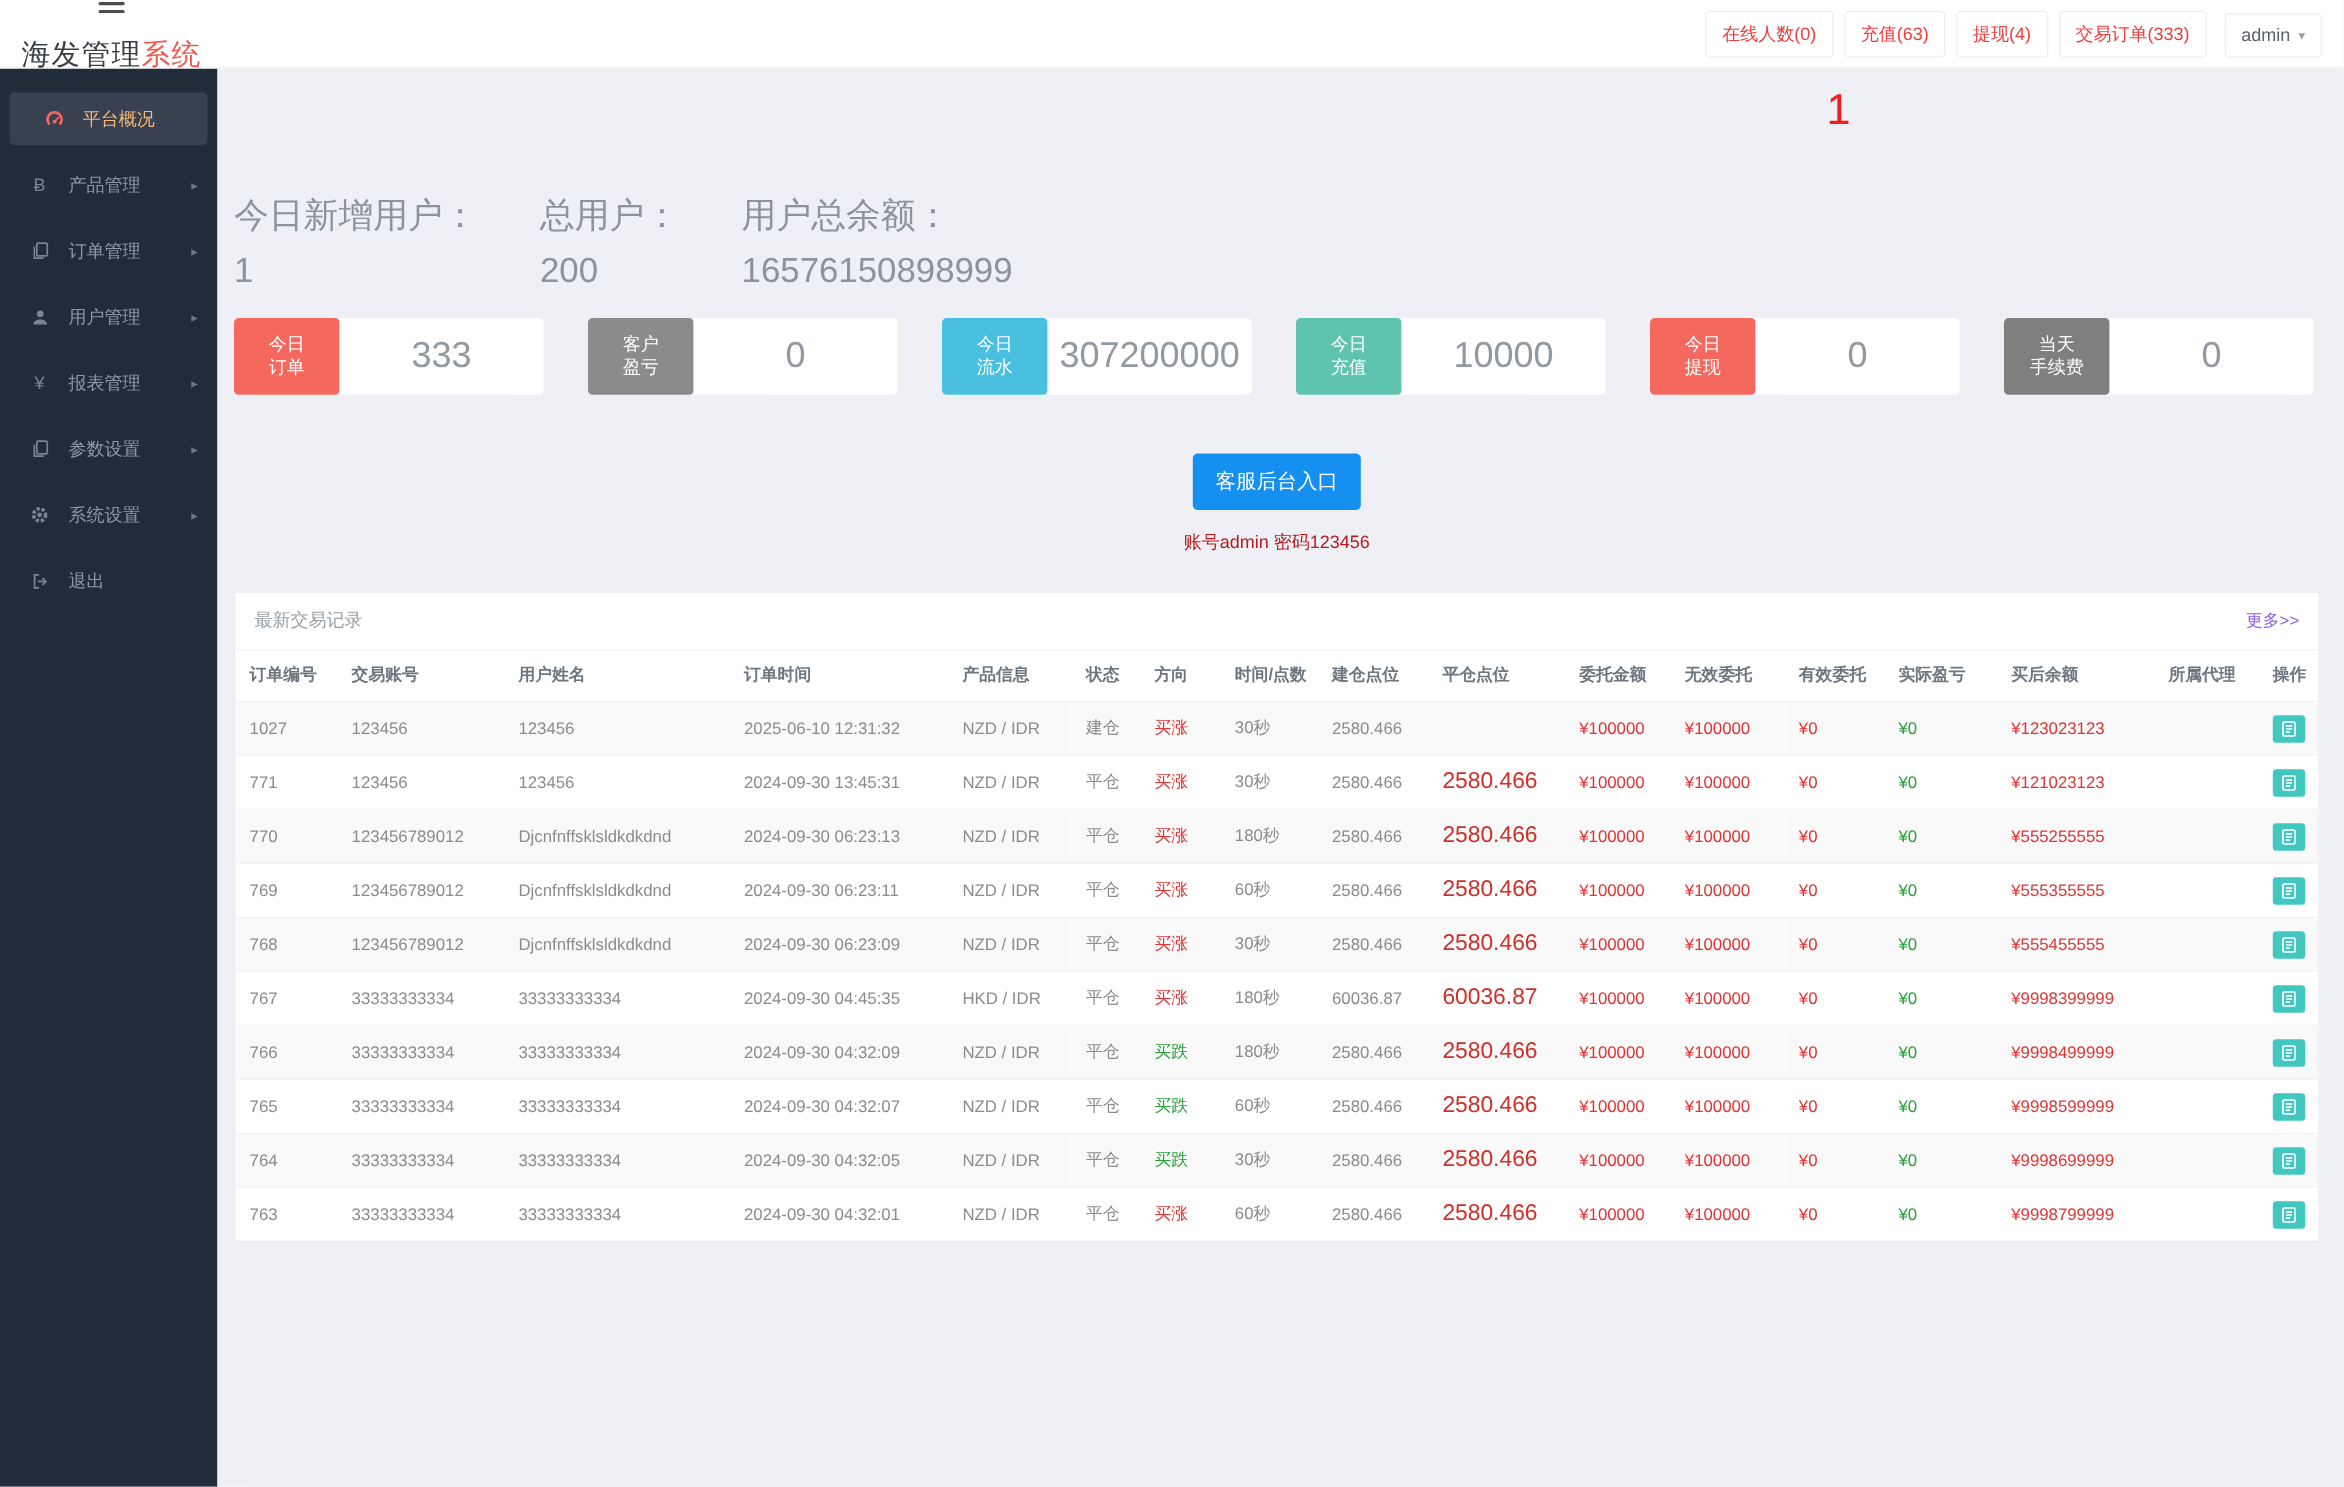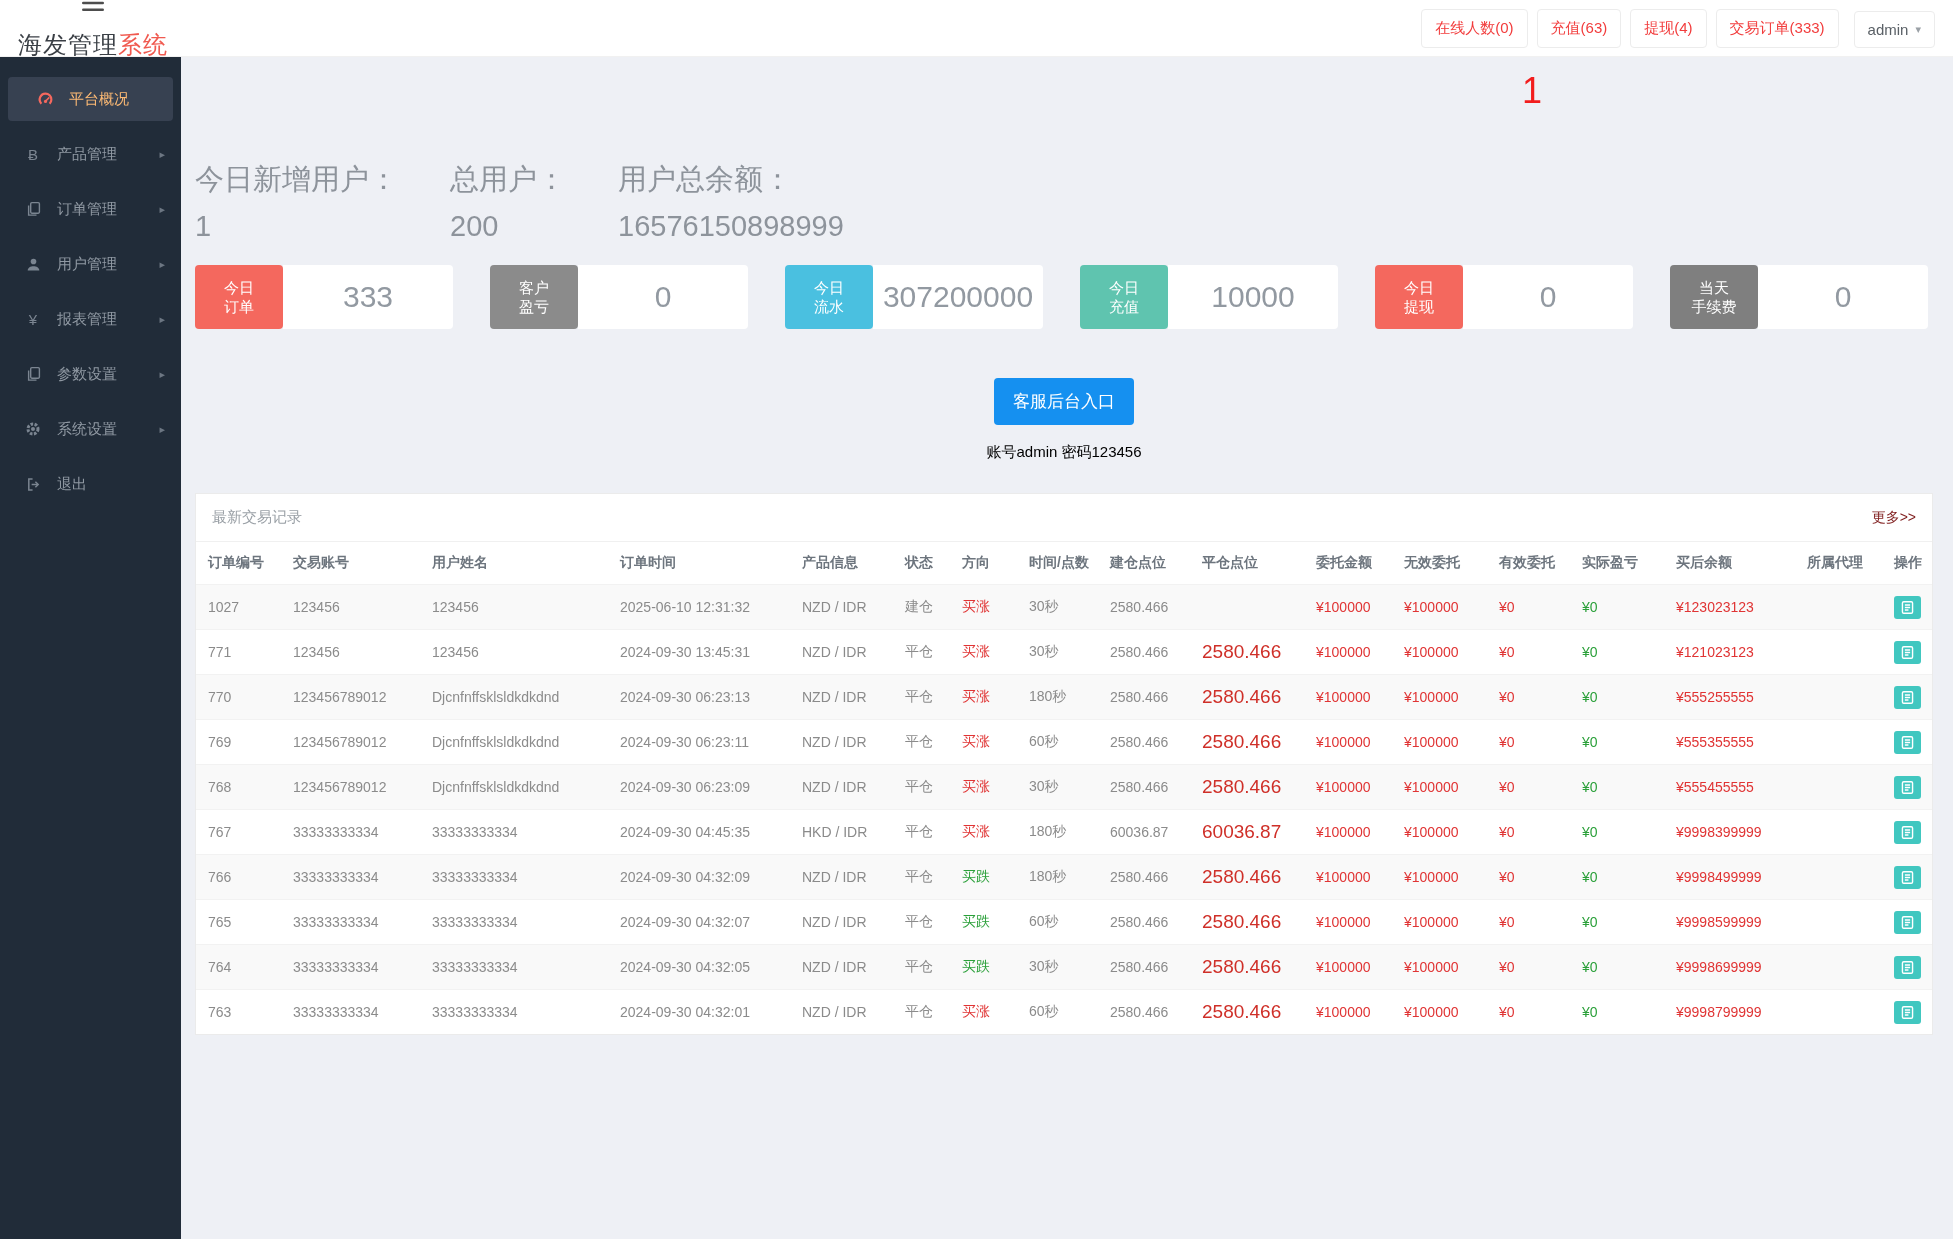--- a/index.html
+++ b/index.html
@@ -33,27 +33,27 @@
   .summary{margin-top:103px;display:flex;gap:52px;align-items:baseline;color:#8d939b;font-size:29px;}
   .sum-item{display:flex;gap:10px;align-items:baseline;flex-direction:column;}
 
   .cards{display:flex;gap:37px;margin-top:22px;}
   .card{display:flex;width:258px;height:64px;}
   .card-badge{width:88px;border-radius:4px;color:#fff;font-size:15px;display:flex;align-items:center;justify-content:center;text-align:center;white-space:pre-line;line-height:1.3;flex:none;}
   .card-value{flex:1;background:#fff;display:flex;align-items:center;justify-content:center;font-size:30px;color:#9299a1;border-radius:0 4px 4px 0;}
 
   .support-row{margin-top:49px;display:flex;align-items:center;gap:18px;flex-direction:column;}
   .support-btn{background:#1590f0;color:#fff;border:none;border-radius:4px;font-size:17px;padding:12px 19px;cursor:pointer;font-family:inherit;}
-  .support-note{font-size:15px;color:#000000;}
+  .support-note{font-size:15px;color:#b91c1c;}
 
   
   .panel{margin-top:31px;background:#fff;border:1px solid #ebebeb;}
   .panel-head{height:47px;display:flex;align-items:center;justify-content:space-between;padding:0 16px;border-bottom:1px solid #f0f0f0;}
   .panel-title{color:#9aa0a6;font-size:15px;}
-  .more{color:#7f1d1d;font-size:14px;cursor:pointer;text-decoration:none;}
+  .more{color:#8b5cf6;font-size:14px;cursor:pointer;text-decoration:none;}
 
   table{width:100%;border-collapse:collapse;table-layout:fixed;}
   th{height:42px;text-align:left;font-size:14px;color:#6d757e;font-weight:700;padding:0 4px 0 12px;white-space:nowrap;overflow:hidden;}
   td{height:44px;font-size:14px;color:#8b8b8b;padding:0 4px 0 12px;border-top:1px solid #f2f2f2;white-space:nowrap;overflow:hidden;}
   tbody tr:nth-child(odd){background:#f9f9f9;}
   .dir.up{color:#e03434;}
   .dir.down{color:#2ba03a;}
   .close-val{color:#cf2f28;font-size:19px;}
   .red{color:#e03434;}
   .green{color:#2ba03a;}

